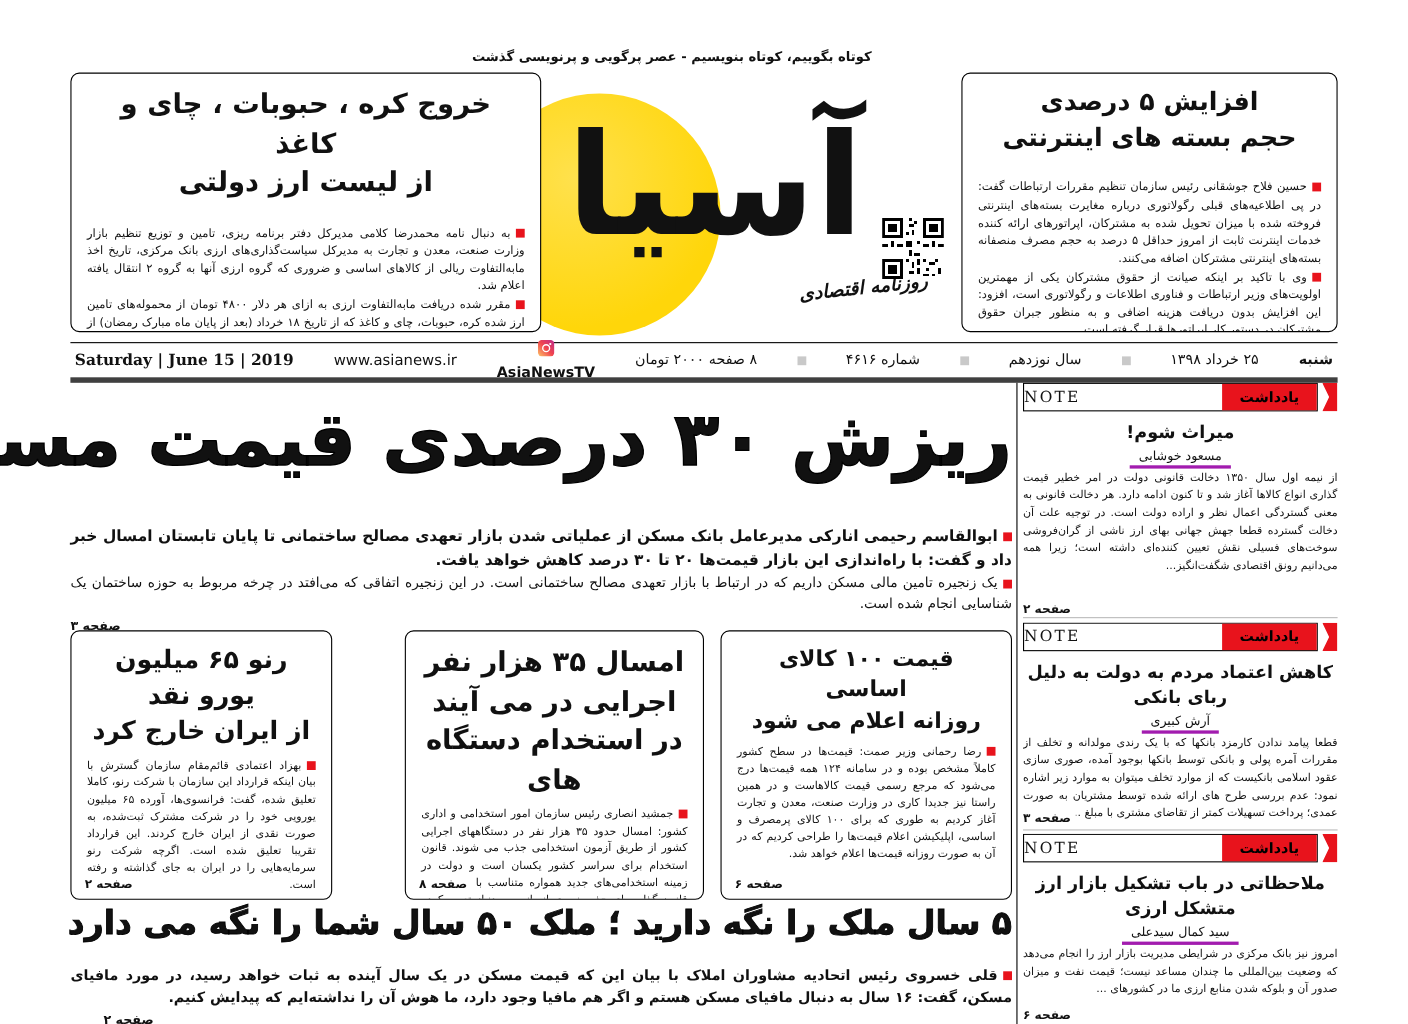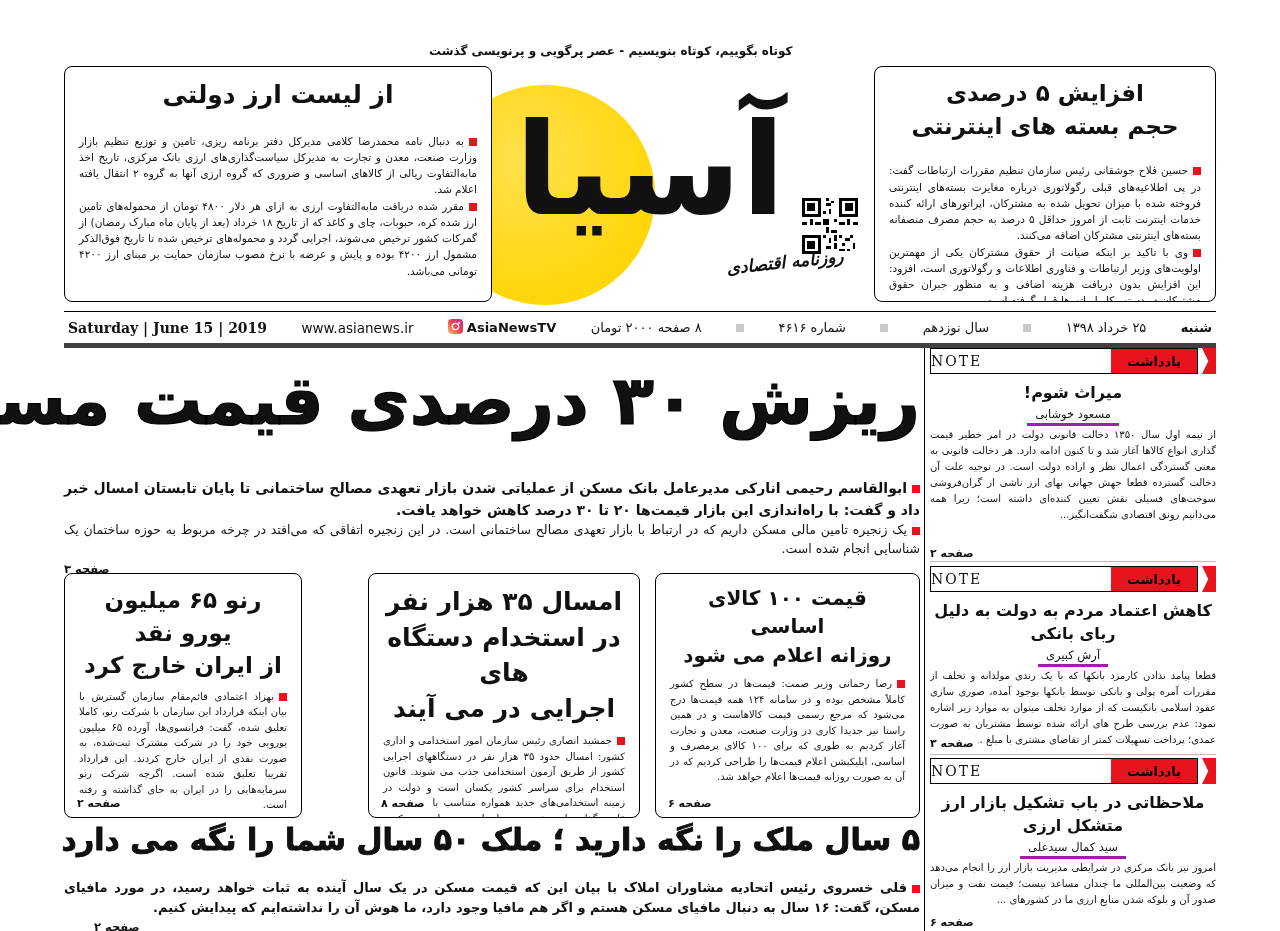--- a/index.html
+++ b/index.html
@@ -33,21 +33,21 @@
   .box-top-right { left:874px; top:66px; width:342px; height:236px; }
   .box-top-left  .nb-title { font-size:25px; }
   .box-top-right .nb-title { font-size:23px; }
   .box-page { position:absolute; left:12px; bottom:7px; font-weight:bold; font-size:11px; direction:rtl; background:#fff; padding-right:4px; }
 
   
   .date-bar { left:64px; top:311px; width:1152px; height:37px; border-top:1.5px solid #000; border-bottom:5px solid #404040;
     display:flex; align-items:center; justify-content:space-between; font-size:13px; padding:0 4px; }
   .d-en { font-family:"DejaVu Serif", serif; font-weight:bold; font-size:14px; }
   .d-web { font-size:13.5px; }
-  .d-social { display:flex; align-items:center; gap:4px; font-weight:bold; }
+  .d-social { display:flex; align-items:center; gap:4px; font-weight:bold;flex-direction:column; }
   .d-fa { direction:rtl; font-size:13px; }
   .d-bold { font-weight:bold; }
   .sq { display:inline-block; width:8px; height:8px; background:#c9c9c9; }
 
   
   .lead-headline { left:64px; top:352px; width:856px; text-align:center; direction:rtl;
     font-size:68px; font-weight:bold; line-height:1.45; white-space:nowrap; -webkit-text-stroke:1.2px #000; }
   .lead-p1 { left:64px; top:478px; width:856px; direction:rtl; text-align:justify; font-size:14px; font-weight:bold; line-height:1.55; }
   .lead-p2 { left:64px; top:521px; width:856px; direction:rtl; text-align:justify; font-size:12.5px; line-height:1.5; }
   .lead-page { direction:rtl; text-align:left; font-weight:bold; font-size:11.5px; margin-top:2px; }
@@ -102,20 +102,21 @@
       <rect width="21" height="21" fill="#fff"></rect>
       <path d="M0,0h7v7h-7z M14,0h7v7h-7z M0,14h7v7h-7z" fill="#000"></path>
       <path d="M1,1h5v5h-5z M15,1h5v5h-5z M1,15h5v5h-5z" fill="#fff"></path>
       <path d="M2,2h3v3h-3z M16,2h3v3h-3z M2,16h3v3h-3z" fill="#000"></path>
       <path d="M9,0h1v1h-1z M11,1h1v1h-1z M9,2h2v1h-2z M10,4h1v2h-1z M8,5h1v1h-1z M0,9h2v1h-2z M3,8h1v2h-1z M5,9h2v1h-2z M8,8h2v2h-2z M12,8h1v1h-1z M14,9h2v1h-2z M17,8h1v2h-1z M19,9h2v1h-2z M9,11h1v2h-1z M11,12h2v1h-2z M8,14h1v1h-1z M10,15h1v2h-1z M12,14h1v2h-1z M14,14h1v1h-1z M16,15h2v1h-2z M15,17h1v1h-1z M9,18h2v1h-2z M12,17h1v2h-1z M14,19h2v1h-2z M18,14h1v1h-1z M19,17h1v2h-1z M17,19h1v1h-1z" fill="#000"></path>
     </svg>
   </div>
 
   <div class="news-box box-top-left">
     <div class="nb-title">
+      <div>خروج کره ، حبوبات ، چای و کاغذ</div>
       <div>از لیست ارز دولتی</div>
     </div>
     <div class="nb-body">
       <p><span class="bullet"></span><span>به دنبال نامه محمدرضا کلامی مدیرکل دفتر برنامه ریزی، تامین و توزیع تنظیم بازار وزارت صنعت، معدن و تجارت به مدیرکل سیاست‌گذاری‌های ارزی بانک مرکزی، تاریخ اخذ مابه‌التفاوت ریالی از کالاهای اساسی و ضروری که گروه ارزی آنها به گروه ۲ انتقال یافته اعلام شد.</span></p>
       <p><span class="bullet"></span><span>مقرر شده دریافت مابه‌التفاوت ارزی به ازای هر دلار ۴۸۰۰ تومان از محموله‌های تامین ارز شده کره، حبوبات، چای و کاغذ که از تاریخ ۱۸ خرداد (بعد از پایان ماه مبارک رمضان) از گمرکات کشور ترخیص می‌شوند، اجرایی گردد و محموله‌های ترخیص شده تا تاریخ فوق‌الذکر مشمول ارز ۴۲۰۰ بوده و پایش و عرضه با نرخ مصوب سازمان حمایت بر مبنای ارز ۴۲۰۰ تومانی می‌باشد.</span></p>
     </div>
   </div>
 
   <div class="news-box box-top-right">
     <div class="nb-title">
@@ -174,22 +175,22 @@
     </div>
     <div class="nb-body mid-body">
       <p><span class="bullet"></span><span>بهزاد اعتمادی قائم‌مقام سازمان گسترش با بیان اینکه قرارداد این سازمان با شرکت رنو، کاملا تعلیق شده، گفت: فرانسوی‌ها، آورده ۶۵ میلیون یورویی خود را در شرکت مشترک ثبت‌شده، به صورت نقدی از ایران خارج کردند. این قرارداد تقریبا تعلیق شده است. اگرچه شرکت رنو سرمایه‌هایی را در ایران به جای گذاشته و رفته است.</span></p>
     </div>
     <div class="box-page">صفحه ۲</div>
   </div>
 
   <div class="news-box box-employment">
     <div class="nb-title">
       <div>امسال ۳۵ هزار نفر</div>
+      <div>اجرایی در می آیند</div>
       <div>در استخدام دستگاه های</div>
-      <div>اجرایی در می آیند</div>
     </div>
     <div class="nb-body mid-body">
       <p><span class="bullet"></span><span>جمشید انصاری رئیس سازمان امور استخدامی و اداری کشور: امسال حدود ۳۵ هزار نفر در دستگاههای اجرایی کشور از طریق آزمون استخدامی جذب می شوند. قانون استخدام برای سراسر کشور یکسان است و دولت در زمینه استخدامی‌های جدید همواره متناسب با اهدافی که قانون گذار برای جذب نیروی انسانی موردنیاز تعیین کرده تصمیم می‌گیرد</span></p>
     </div>
     <div class="box-page">صفحه ۸</div>
   </div>
 
   <div class="news-box box-prices">
     <div class="nb-title">
       <div>قیمت ۱۰۰ کالای اساسی</div>

